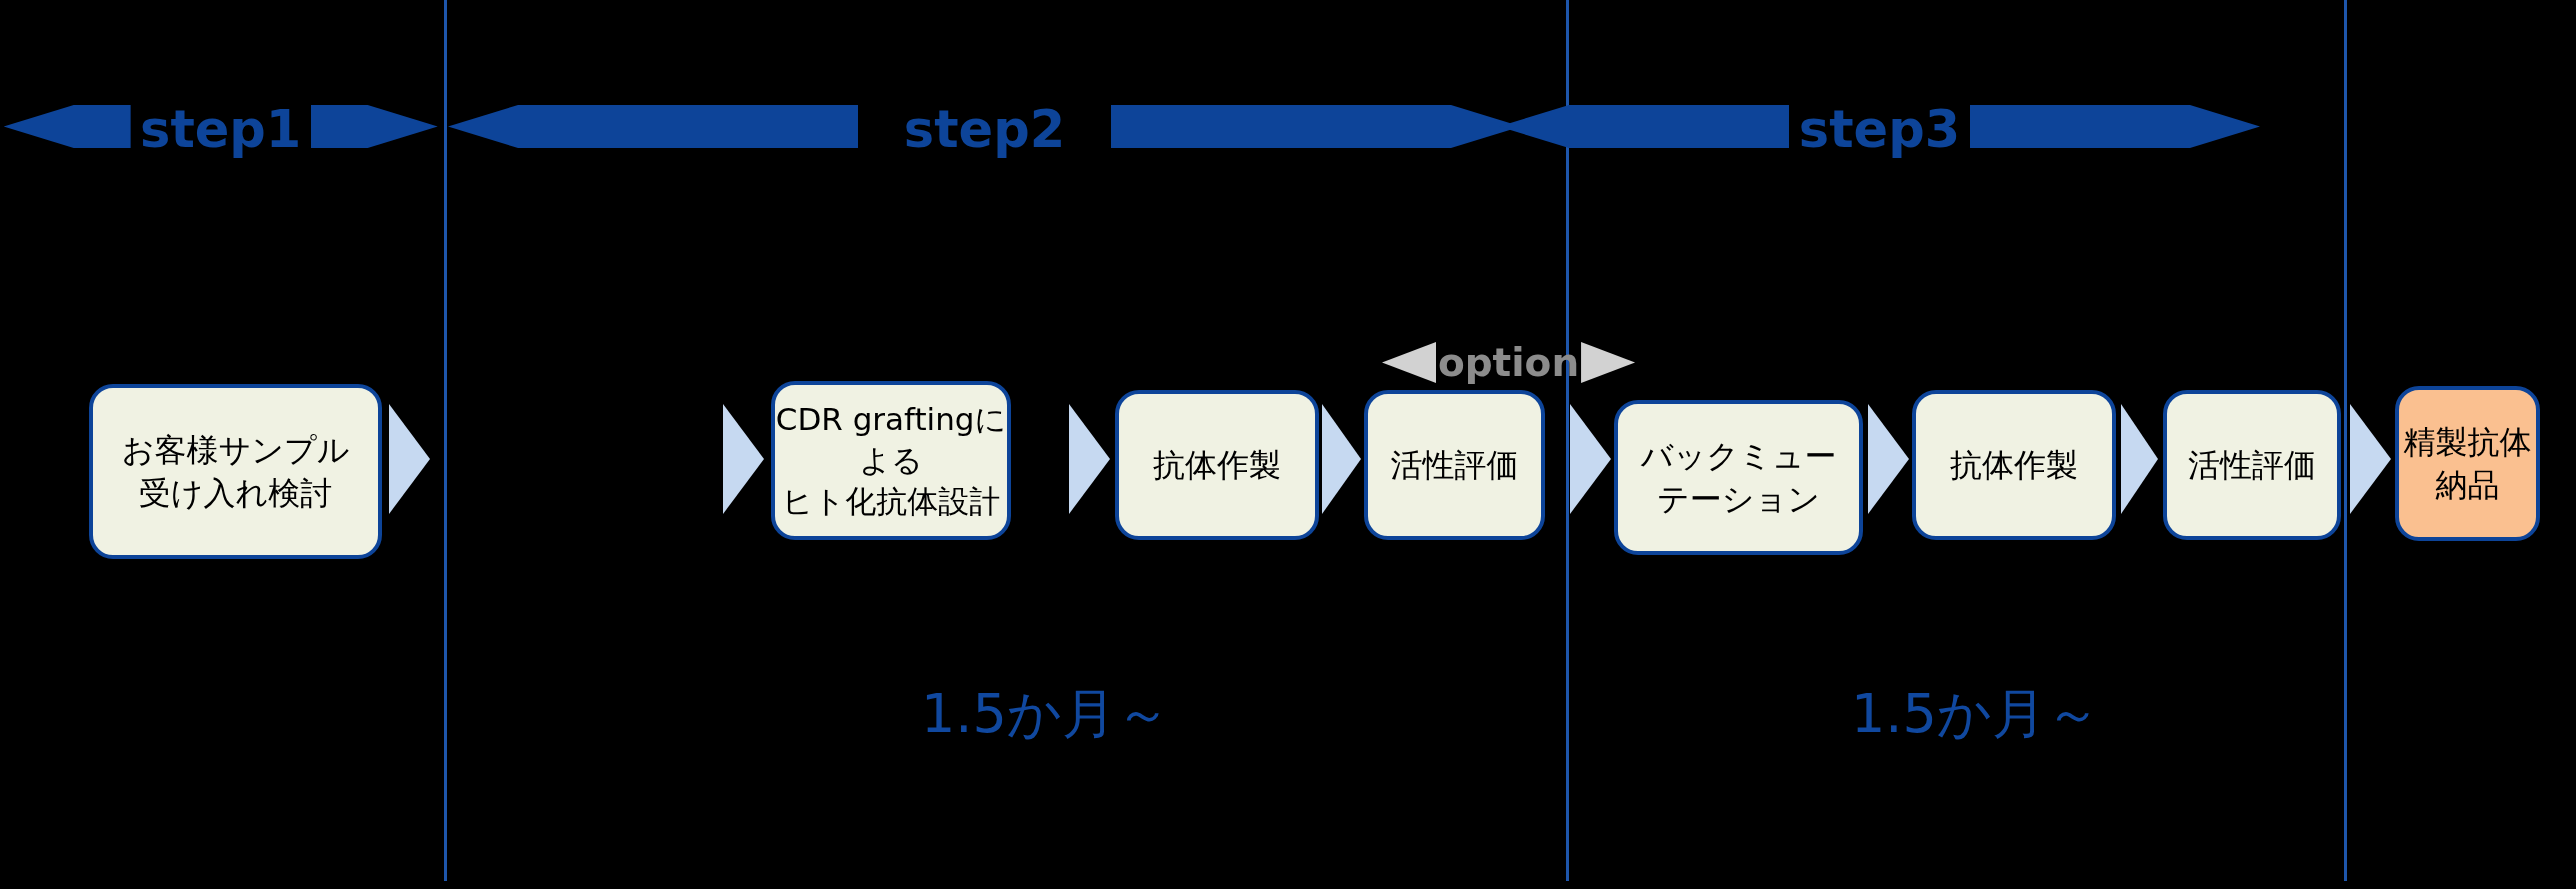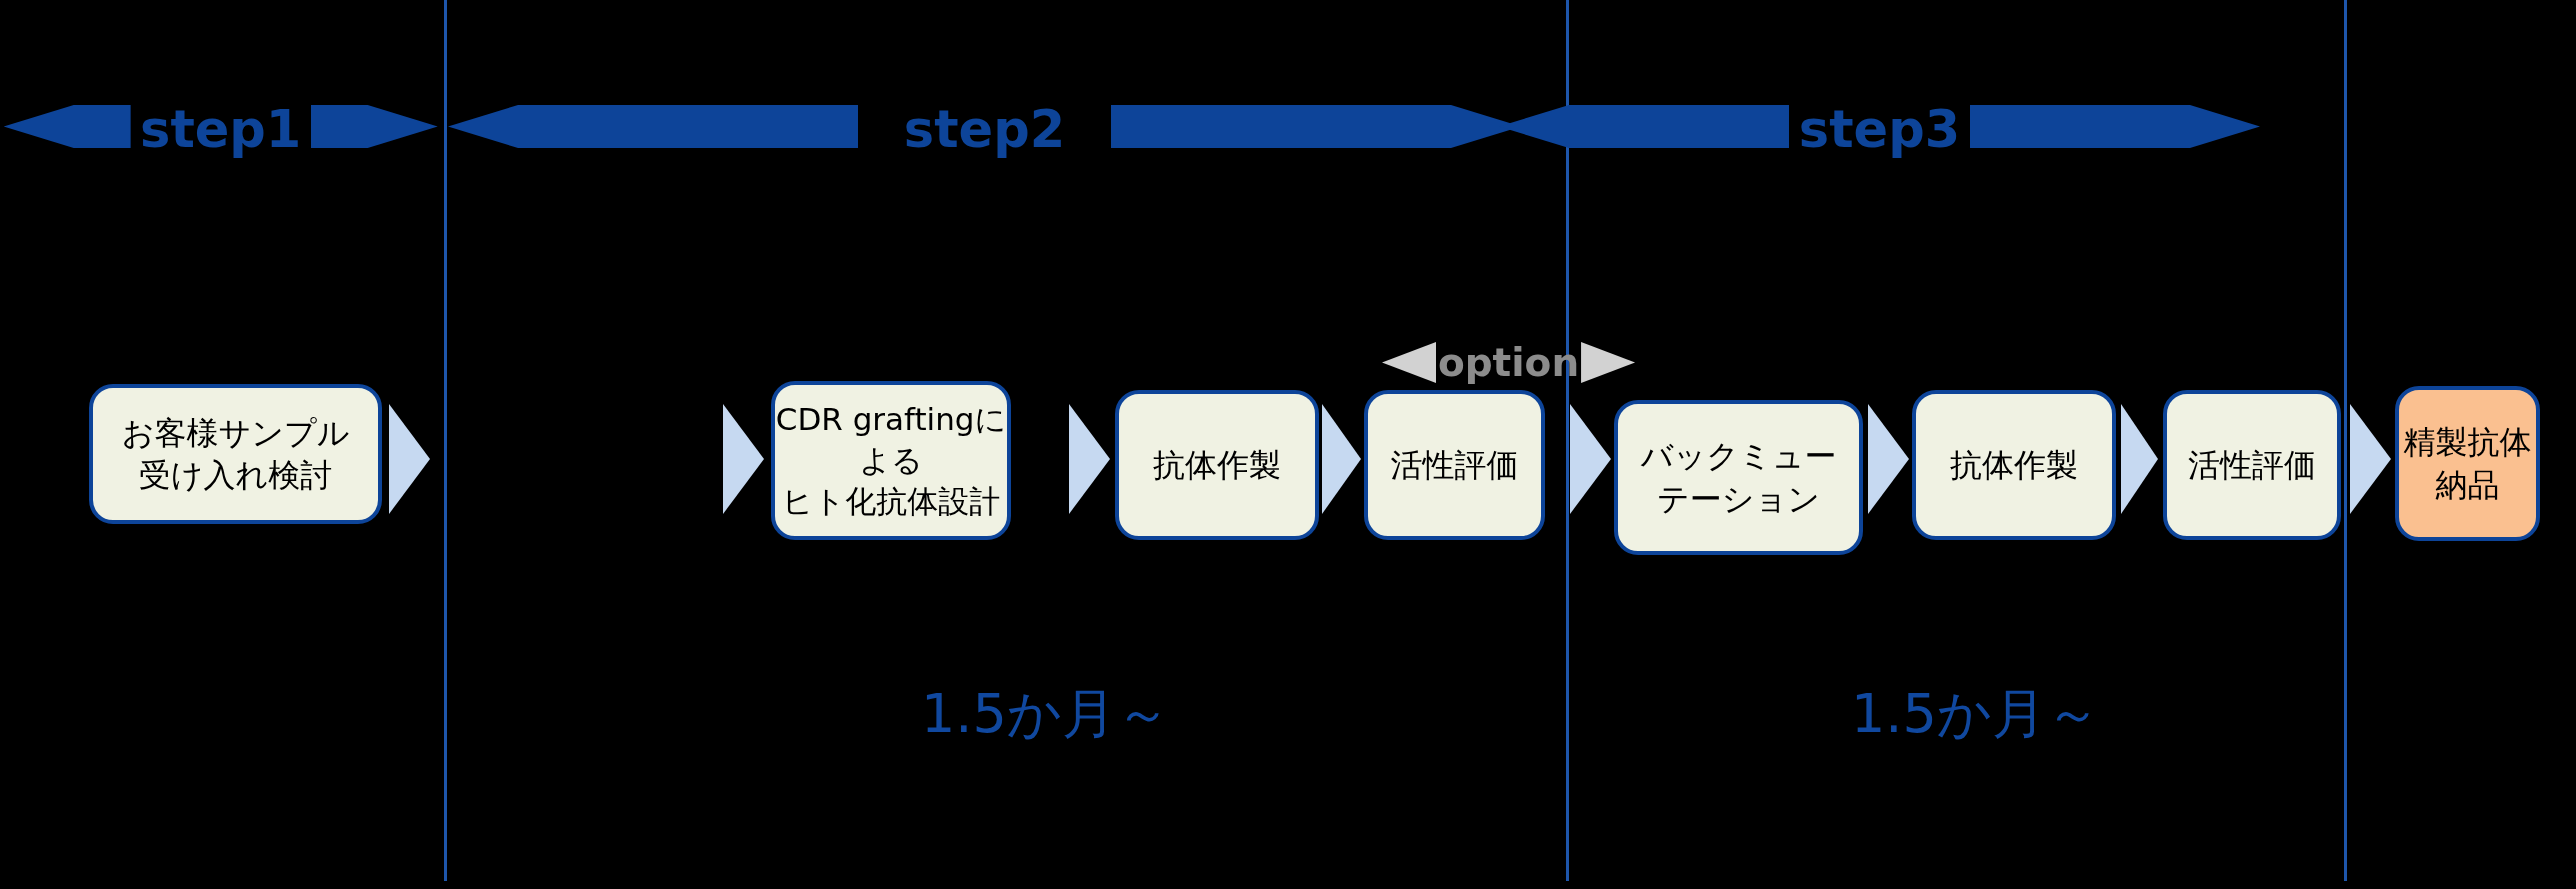--- a/index.html
+++ b/index.html
@@ -64,21 +64,21 @@
     border-radius: 24px;
     display: flex;
     align-items: center;
     justify-content: center;
     text-align: center;
     font-size: 32px;
     line-height: 1.32;
     color: #000;
     white-space: pre-line;
   }
-  #box1 { left: 89px;   top: 384px; width: 293px; height: 140px; }
+  #box1 { left: 89px;   top: 384px; width: 293px; height: 175px; }
   #box2 { left: 470px;  top: 382px; width: 251px; height: 152px; }
   #box3 { left: 771px;  top: 381px; width: 240px; height: 159px; font-size: 31px; }
   #box4 { left: 1115px; top: 390px; width: 204px; height: 150px; }
   #box5 { left: 1364px; top: 390px; width: 181px; height: 150px; }
   #box6 { left: 1614px; top: 384px; width: 249px; height: 155px; margin-top: 16px; }
   #box7 { left: 1912px; top: 390px; width: 204px; height: 150px; }
   #box8 { left: 2163px; top: 390px; width: 178px; height: 150px; }
   #box9 { left: 2395px; top: 386px; width: 145px; height: 155px; background: #fac090; }
 
   

